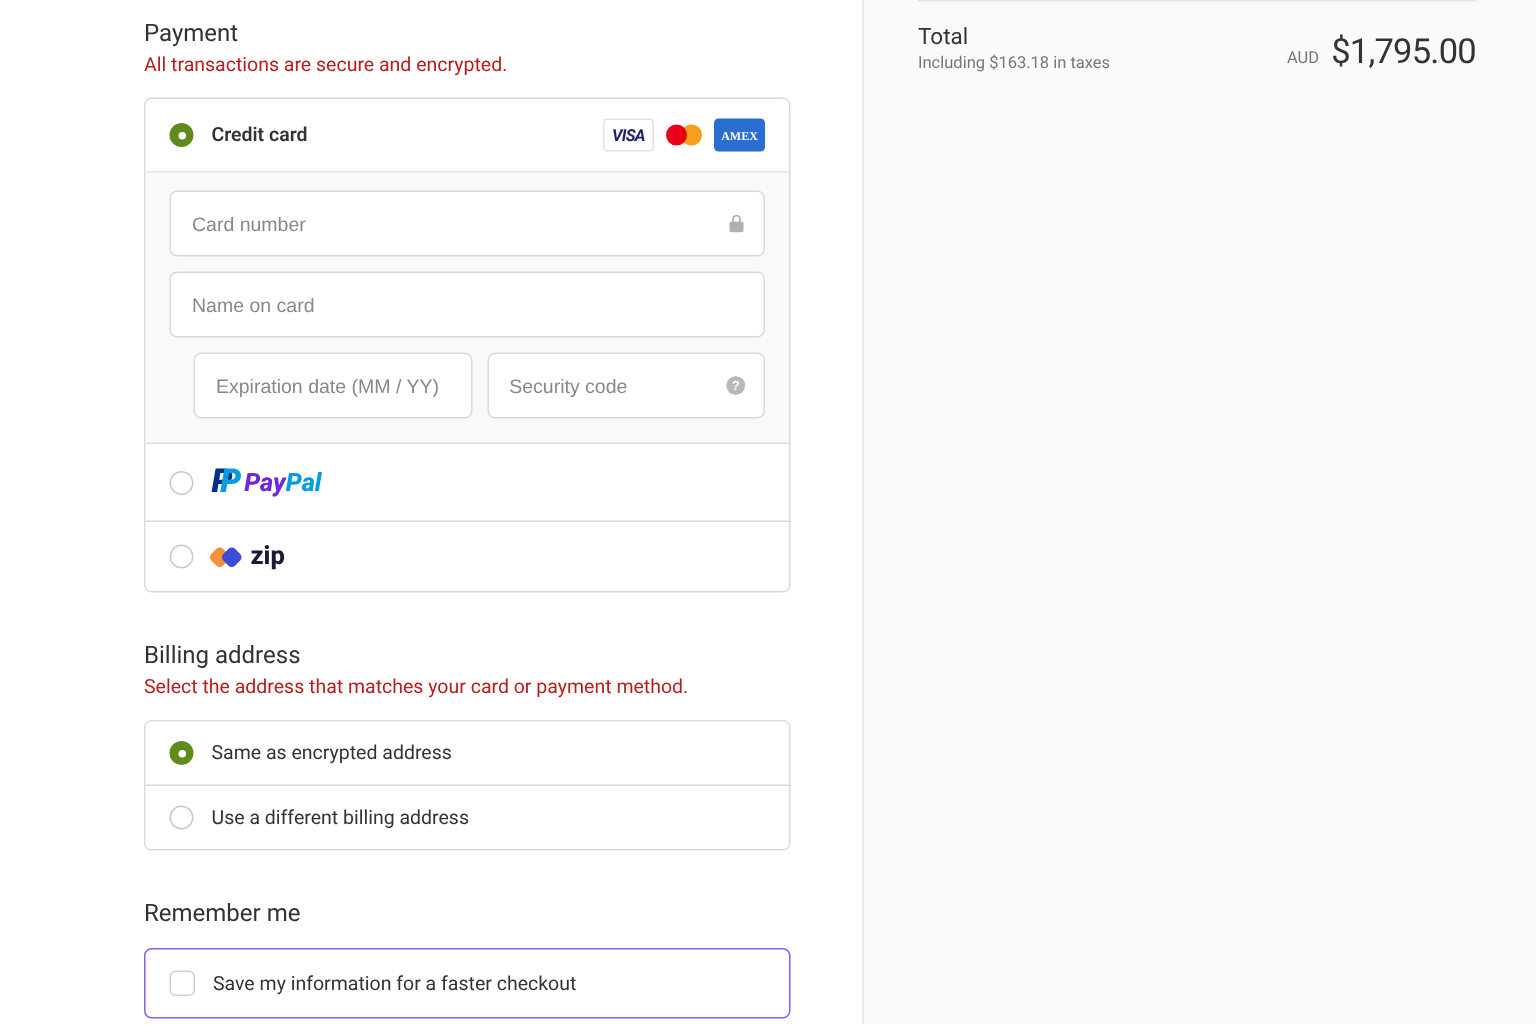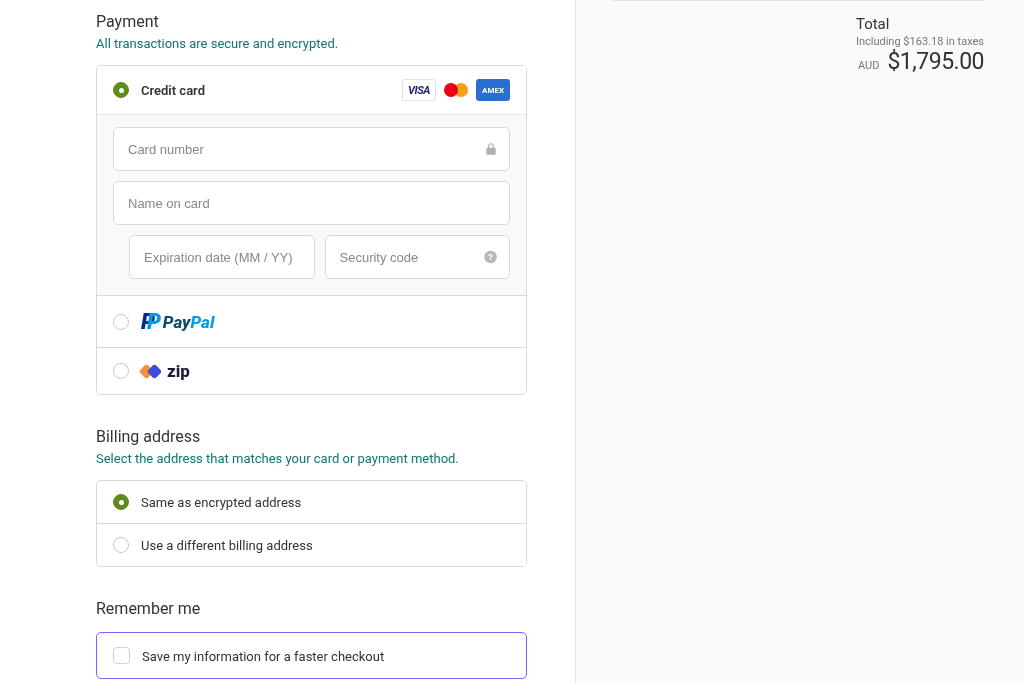--- a/index.html
+++ b/index.html
@@ -24,21 +24,21 @@
     padding: 0 40px 20px 36px;
   }
   .section-title {
     font-size: 16px;
     font-weight: 400;
     color: #333;
     margin-bottom: 5px;
   }
   .section-sub {
     font-size: 13px;
-    color: #0f766e;
+    color: #b91c1c;
     margin-bottom: 14px;
   }
   .box {
     border: 1px solid #d9d9d9;
     border-radius: 5px;
     overflow: hidden;
   }
   .radio-row {
     display: flex;
     align-items: center;
@@ -64,21 +64,21 @@
   .radio-label { font-size: 13px; color: #333; font-weight: 600; }
   .radio-label.normal { font-weight: 400; }
   .card-brands { margin-left: auto; display: flex; gap: 3px; }
   .brand {
     width: 34px; height: 22px; border-radius: 3px;
     display: flex; align-items: center; justify-content: center;
     font-size: 8px; font-weight: 700;
   }
   .brand.visa { color: #1a1f71; border: 1px solid #e0e0e0; background:#fff; font-style: italic; font-size: 11px; letter-spacing: -0.5px;}
   .brand.mc { display:flex; align-items:center; justify-content:center; }
-  .brand.amex { background: #2a6fcf; color: #fff; font-size: 8px; }
+  .brand.amex { background: #2a6fcf; color: #fff; font-size: 8px; font-family: Liberation Serif, serif; }
   .mc-circles { position: relative; width: 24px; height: 16px; }
   .mc-circles::before, .mc-circles::after {
     content:""; position:absolute; width:14px; height:14px; border-radius:50%; top:1px;
   }
   .mc-circles::before { background:#eb001b; left:0; }
   .mc-circles::after { background:#f79e1b; right:0; mix-blend-mode: multiply;}
   .fields {
     background: #f9f9f9;
     padding: 12px 16px 16px;
     border-top: 1px solid #e6e6e6;
@@ -99,21 +99,21 @@
     color: #333;
   }
   .field input::placeholder { color: #888; }
   .field-icon {
     position: absolute; right: 12px; top: 50%; transform: translateY(-50%);
     color: #999;
   }
   .paypal-logo { font-weight: 800; font-style: italic; font-size: 17px; display:flex; align-items:center; }
   .paypal-p { color:#012f87; margin-right:-2px; font-size:22px; font-weight:900;}
   .paypal-p2 { color:#019de1; margin-right:2px; font-size:22px; font-weight:900; margin-left:-6px;}
-  .pp-pay { color:#0c4a6e;text-align:center; }
+  .pp-pay { color:#6d28d9;text-align:center; }
   .pp-pal { color:#019de1; }
   .zip-logo { display:flex; align-items:center; font-weight:800; font-size:17px; color:#1a1a3a;justify-content:flex-end;}
   .zip-icon { width:22px; height:18px; margin-right:4px; position:relative;}
   .zip-icon::before { content:""; position:absolute; width:11px; height:11px; background:#f58f3a; border-radius:3px; transform:rotate(45deg); left:0; top:4px;}
   .zip-icon::after { content:""; position:absolute; width:11px; height:11px; background:#3a4ed8; border-radius:3px; transform:rotate(45deg); left:8px; top:4px;}
   .spacer { height: 32px; }
   .checkbox-row {
     border: 1px solid #8b5cf6;
     border-radius: 5px;
     padding: 14px 16px;
@@ -122,21 +122,21 @@
     cursor: pointer;
   }
   .chk {
     width: 17px; height: 17px; border: 1px solid #d0d0d0; border-radius: 4px; margin-right: 12px;
     flex-shrink: 0;
   }
   .chk-label { font-size: 13px; color: #333; }
   .summary-divider {
     height: 1px; background: #e3e3e3; margin-bottom: 14px;
   }
-  .total-row { display:flex; align-items:flex-end; justify-content:space-between;flex-direction:column; }
+  .total-row { display:flex; align-items:flex-end; justify-content:space-between; }
   .total-left { }
   .total-label { font-size: 15px; color: #333; }
   .total-sub { font-size: 11px; color: #777; margin-top: 2px; }
   .total-right { display:flex; align-items:baseline; gap:8px; }
   .cur { font-size: 11px; color: #777; }
   .amount { font-size: 23px; color: #333; font-weight: 400; letter-spacing: -0.5px;}
   .lock-icon svg, .help-icon svg { display:block; }
 </style>
 </head>
 <body>

